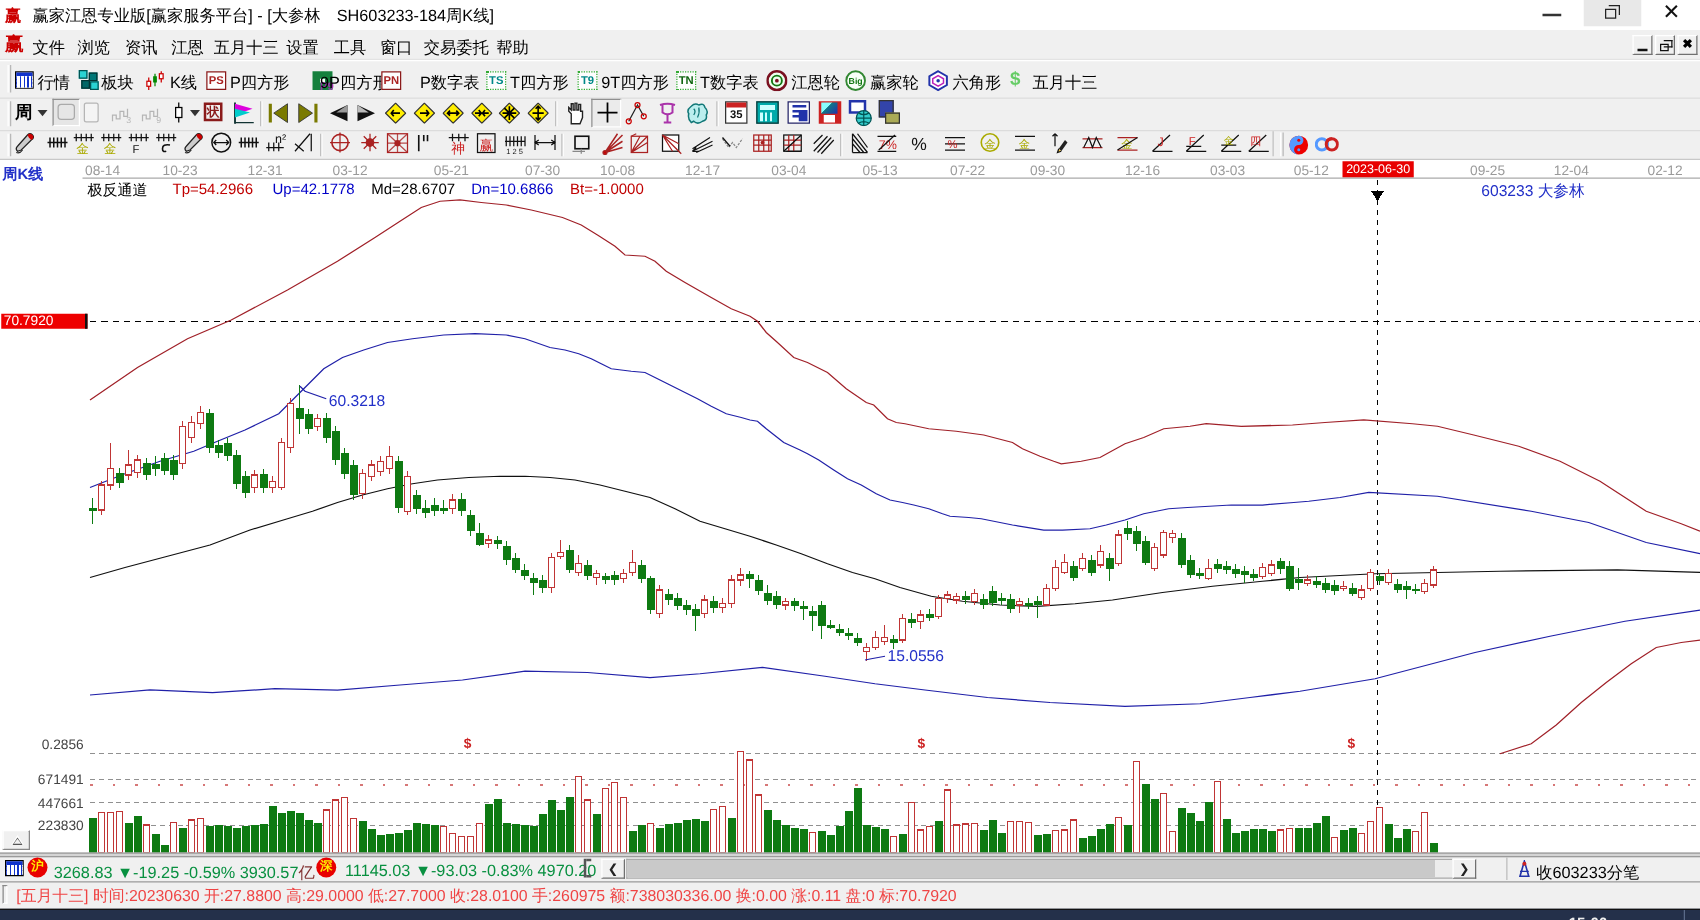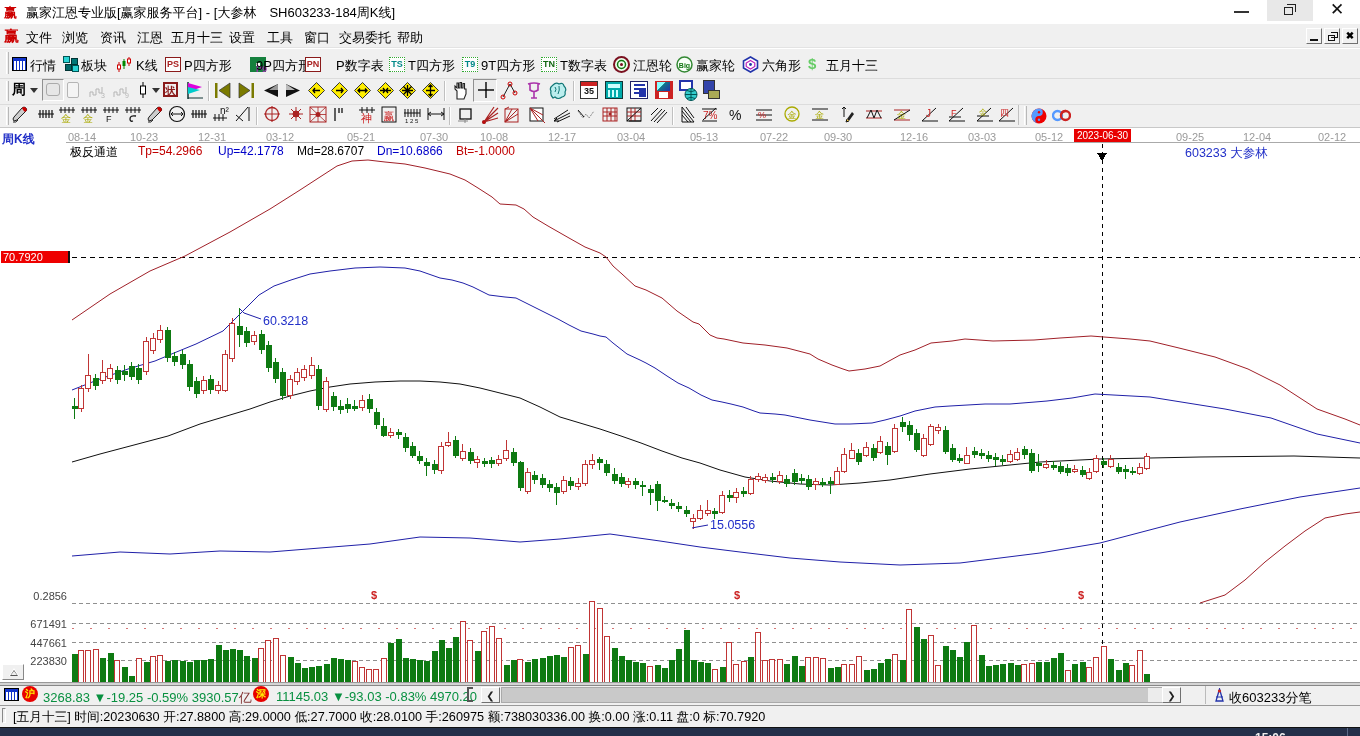--- a/index.html
+++ b/index.html
@@ -936,15 +936,15 @@
 <div class="btn3d" style="left:1162px;top:687px;width:19px;height:16px;text-align:center;font-size:10px;line-height:15px;color:#222">❯</div>
 <div class="abs" style="left:1205px;top:686px;width:1px;height:18px;background:#bbb"></div>
 <svg class="abs" style="left:1214px;top:688px" width="11" height="14">
 <path d="M5.5,1 L9,13 L2,13 Z" fill="none" stroke="#23a" stroke-width="1.3"></path>
 <circle cx="5.5" cy="3" r="1.6" fill="#c22"></circle>
     <path d="M2,9 H9" stroke="#23a"></path>
   </svg>
 <div class="abs" style="left:1229px;top:689px;font-size:13px;color:#000">收603233分笔</div>
 <div class="abs" style="left:0;top:705px;width:1360px;height:22px;background:#f0f0f0;border-top:1px solid #999"></div>
 <div class="abs" style="left:2px;top:708px;width:4px;height:15px;border:1px solid;border-color:#888 #fff #fff #888"></div>
-<div class="abs" style="left:13px;top:709px;font-size:12.7px;color:#000000">[五月十三] 时间:20230630 开:27.8800 高:29.0000 低:27.7000 收:28.0100 手:260975 额:738030336.00 换:0.00 涨:0.11 盘:0 标:70.7920</div>
+<div class="abs" style="left:13px;top:709px;font-size:12.7px;color:#ef4444">[五月十三] 时间:20230630 开:27.8800 高:29.0000 低:27.7000 收:28.0100 手:260975 额:738030336.00 换:0.00 涨:0.11 盘:0 标:70.7920</div>
 <div class="abs" style="left:0;top:727px;width:1360px;height:9px;background:#24304a;border-top:1px solid #111"></div>
 <div class="abs" style="left:1255px;top:731px;font-size:12px;color:#eee;font-weight:bold">15:06</div>
 <div class="abs" style="left:1347px;top:728px;width:1px;height:8px;background:#5a6a88"></div>
 </body></html>

